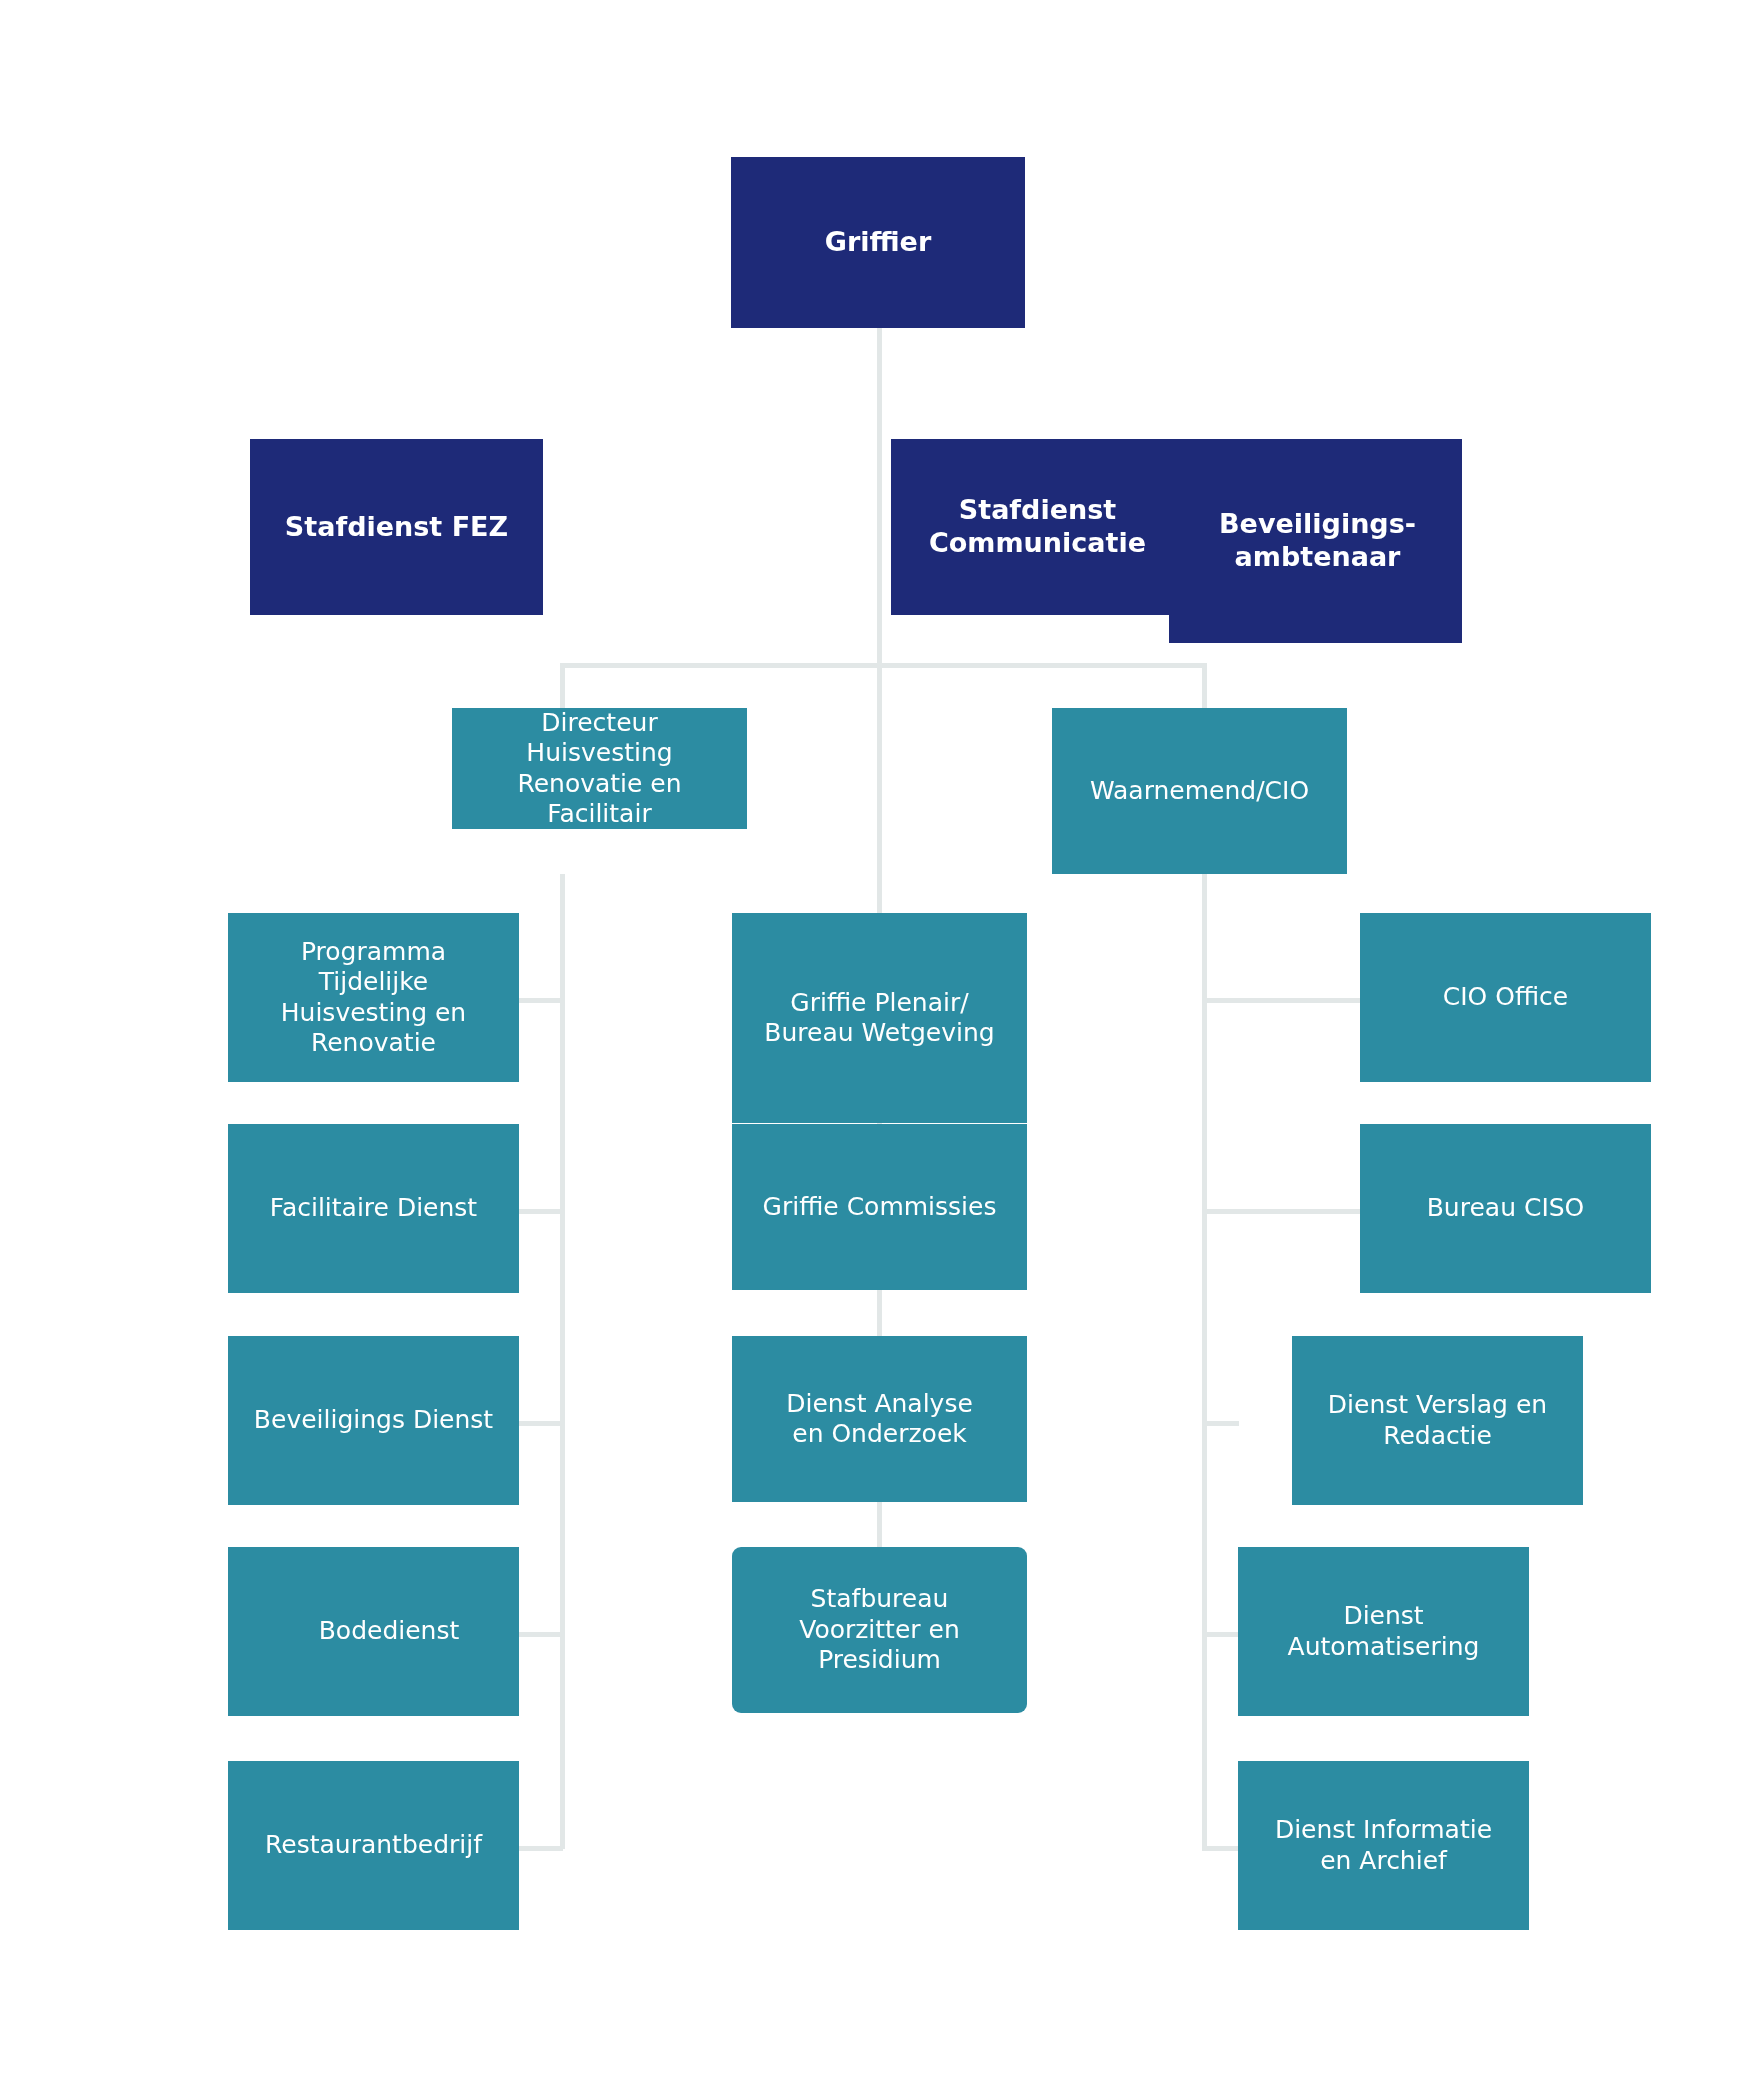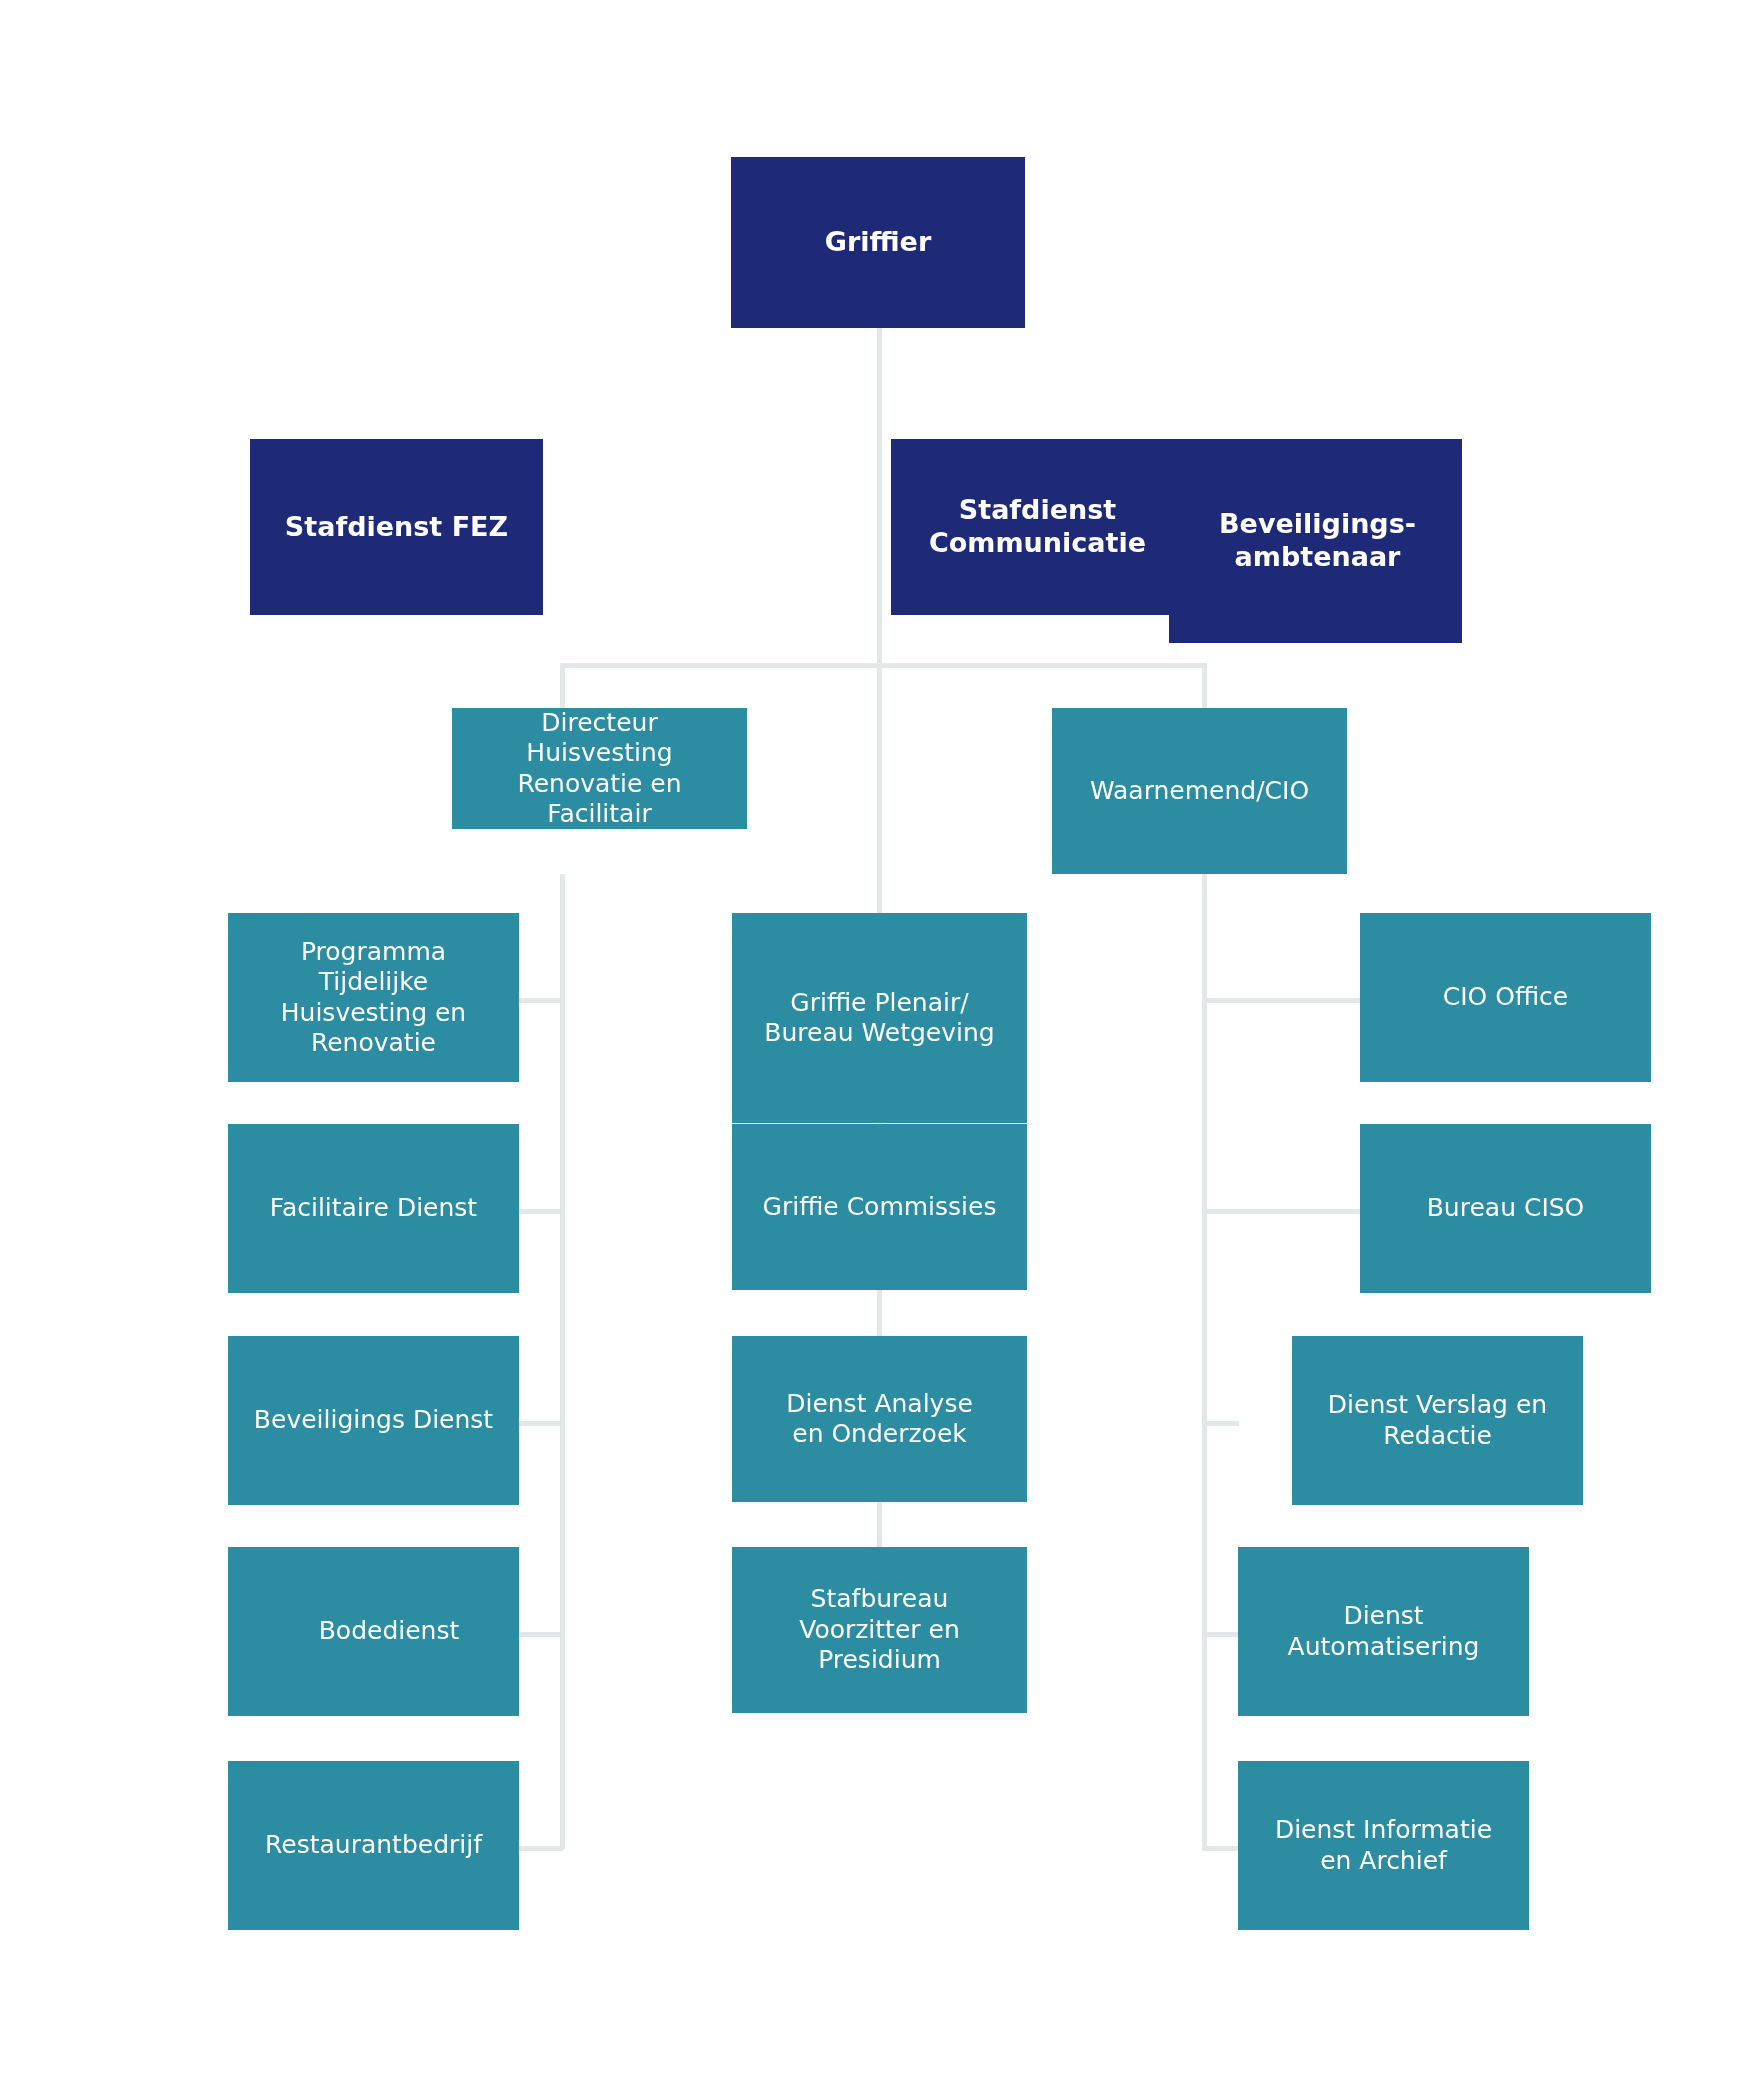--- a/index.html
+++ b/index.html
@@ -152,21 +152,21 @@
 
   <div class="node node-dept" style="left:732px; top:1124px; width:295px; height:166px;">
     <span class="node-label">Griffie Commissies</span>
   </div>
 
   <div class="node node-dept" style="left:732px; top:1336px; width:295px; height:166px;">
     <span class="node-label">Dienst Analyse
 en Onderzoek</span>
   </div>
 
-  <div class="node node-dept" style="left:732px; top:1547px; width:295px; height:166px;">
+  <div class="node node-dept" style="left:732px; top:1547px; width:295px; height:166px;border-radius:9px;">
     <span class="node-label">Stafbureau
 Voorzitter en
 Presidium</span>
   </div>
 
   <div class="node node-dept" style="left:1360px; top:913px; width:291px; height:169px;">
     <span class="node-label">CIO Office</span>
   </div>
 
   <div class="node node-dept" style="left:1360px; top:1124px; width:291px; height:169px;">

